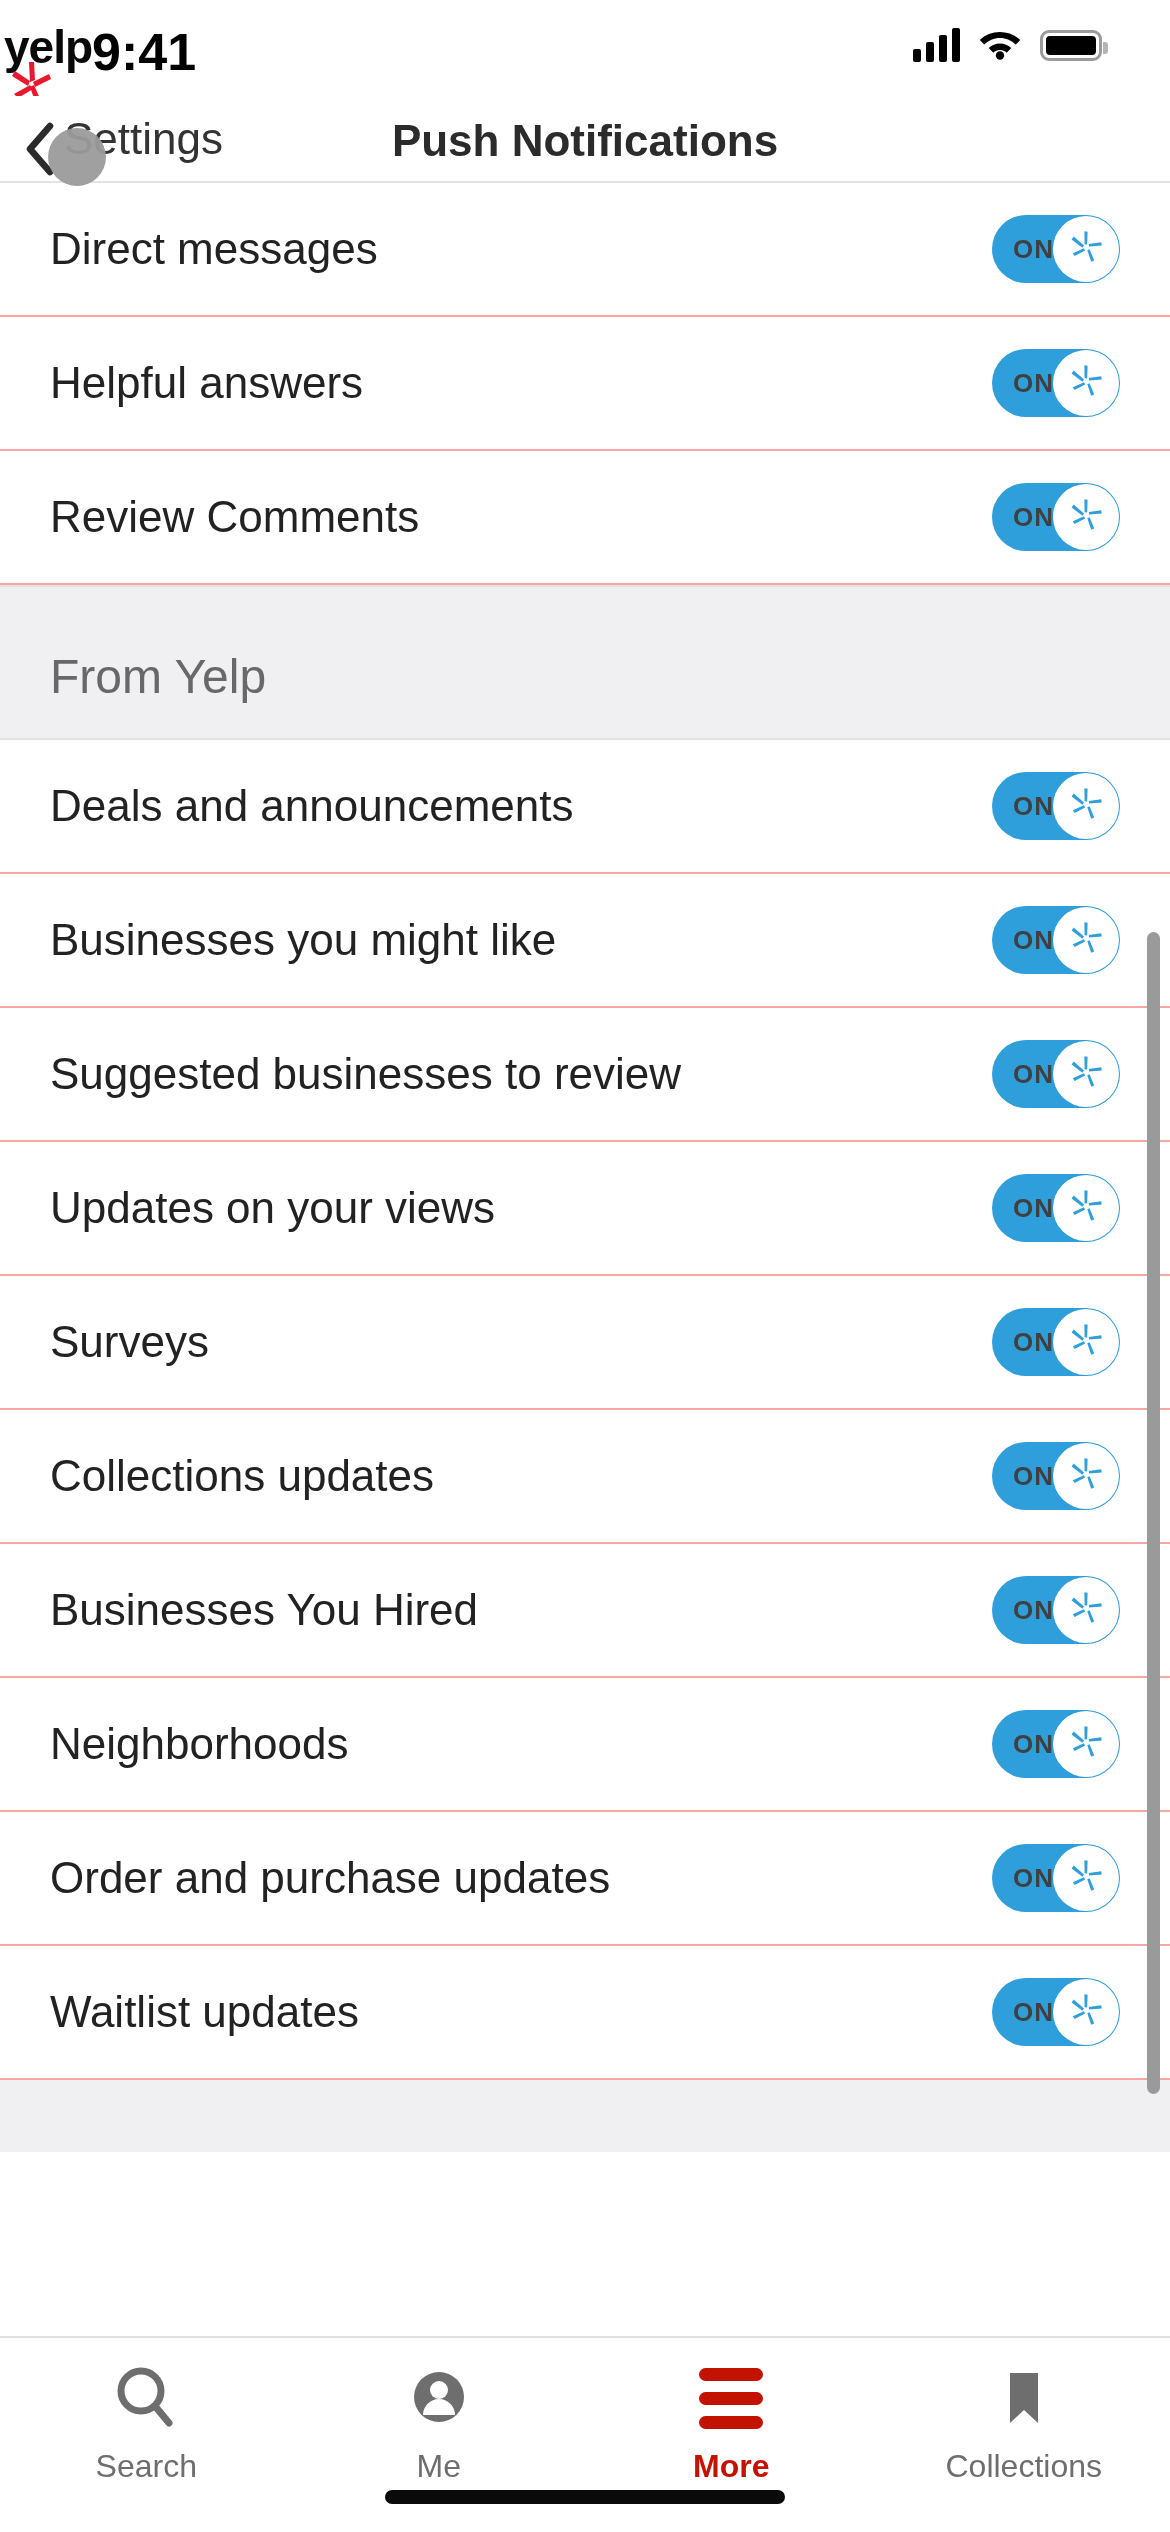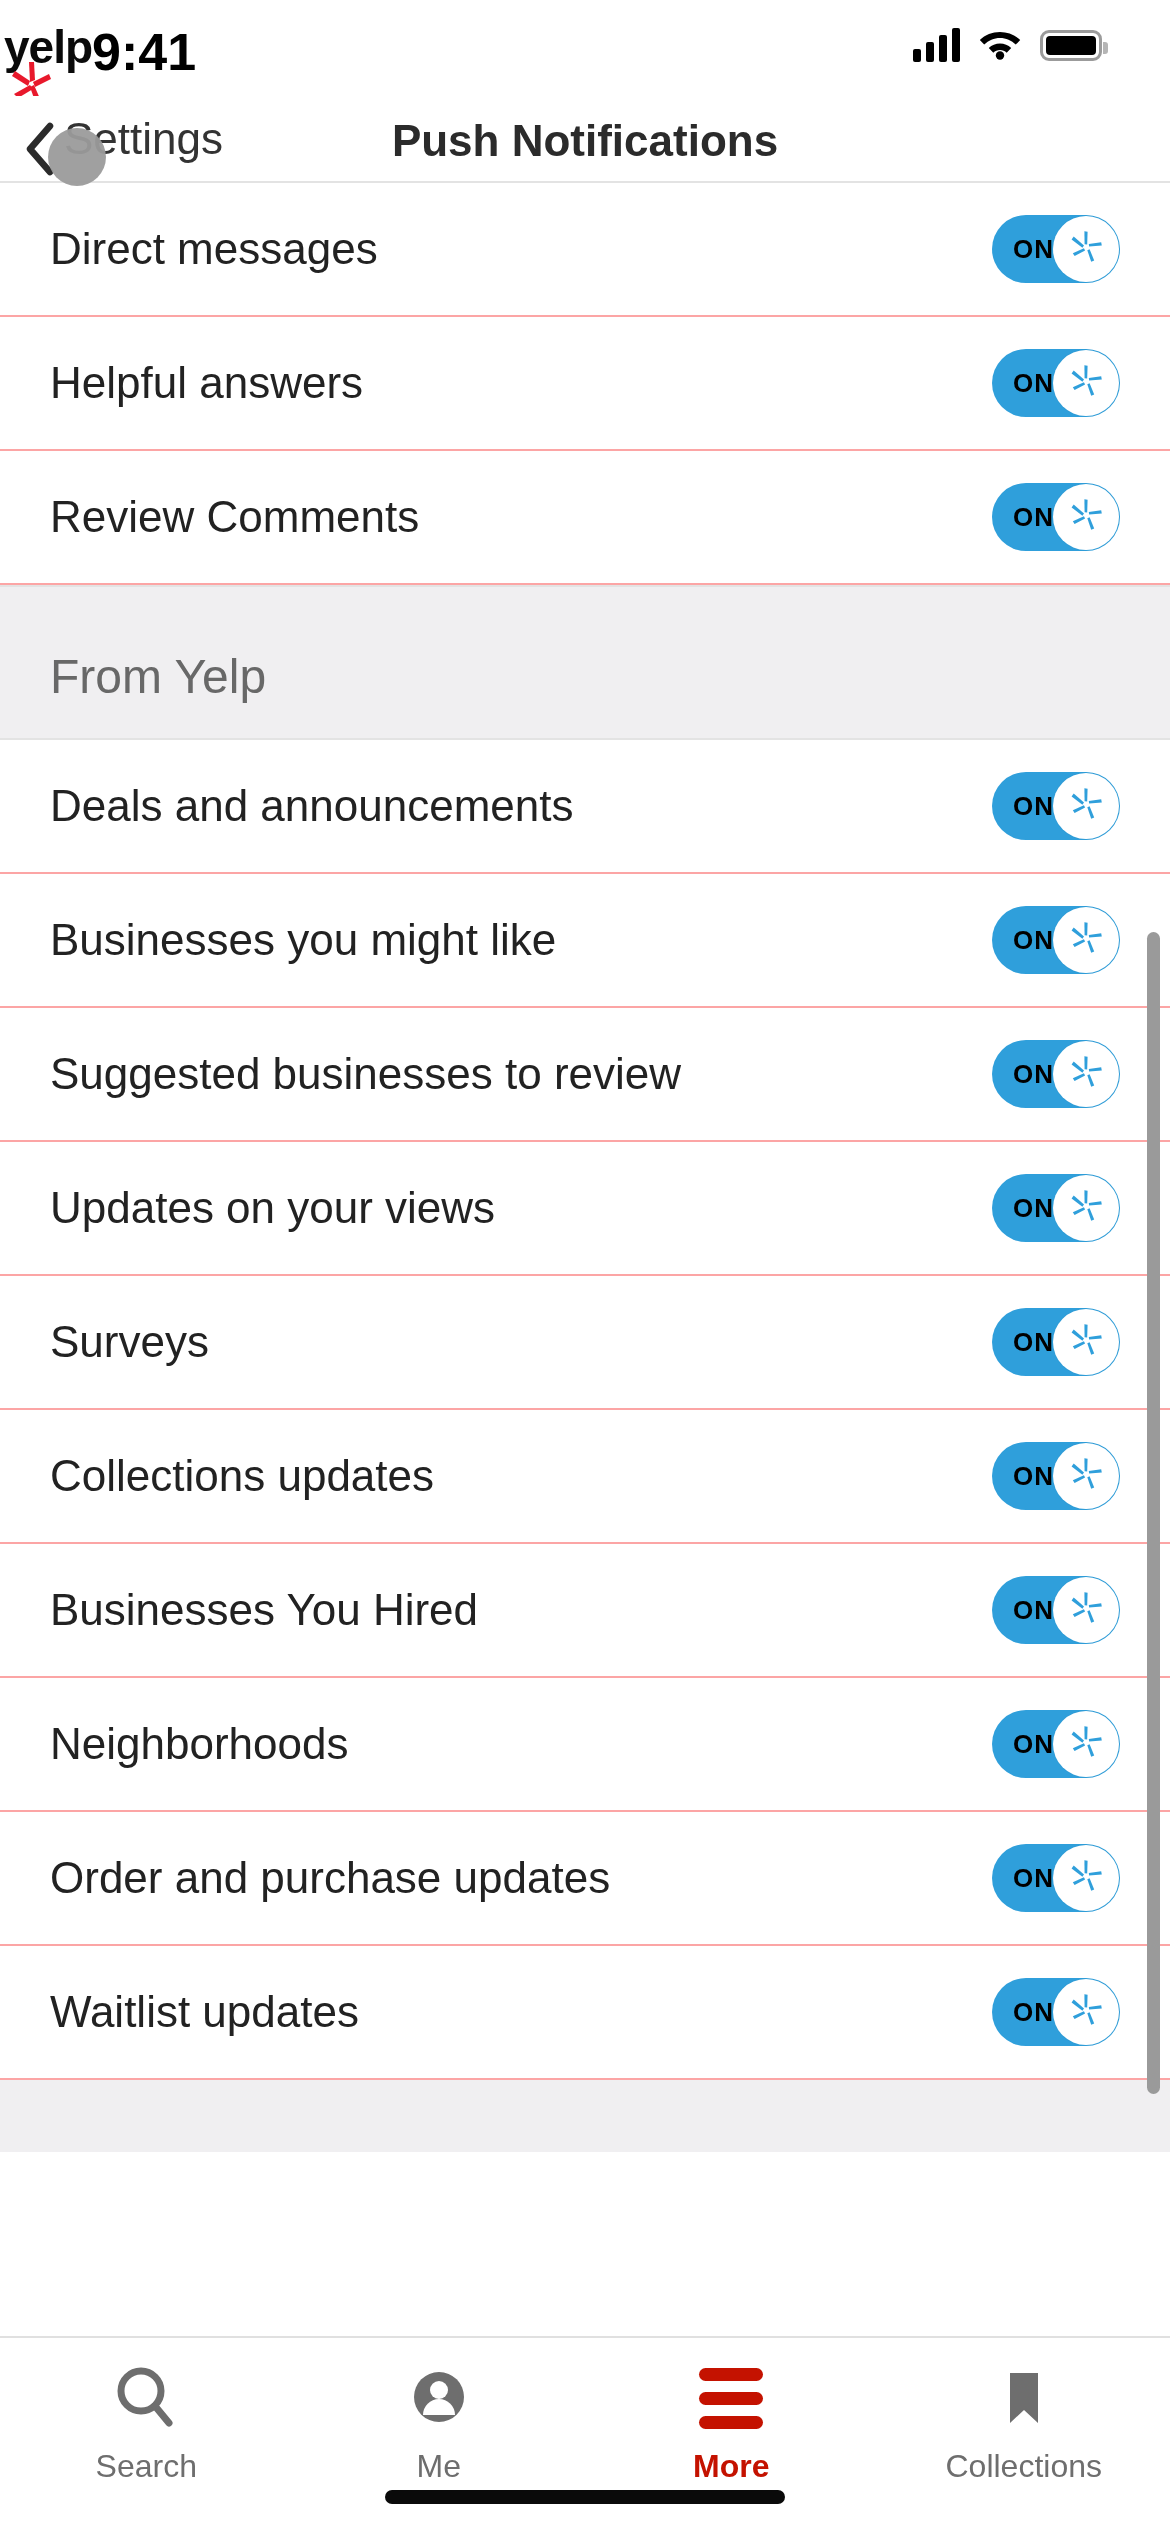--- a/index.html
+++ b/index.html
@@ -90,21 +90,21 @@
   }
 
   
   .toggle {
     position:relative; width:128px; height:68px;
     border-radius:34px; background:#2f9fdb;
     flex:0 0 auto; display:flex; align-items:center;
   }
   .toggle .on-text {
     position:absolute; left:21px; top:50%; transform:translateY(-50%);
-    font-size:26px; font-weight:700; color:#000000; letter-spacing:1px;
+    font-size:26px; font-weight:700; color:#404040; letter-spacing:1px;
   }
   .toggle .knob {
     position:absolute; right:1px; top:1px;
     width:66px; height:66px; border-radius:50%;
     background:#ffffff;
     display:flex; align-items:center; justify-content:center;
     box-shadow:0 0 0 1px rgba(0,0,0,.02);
   }
 
   

